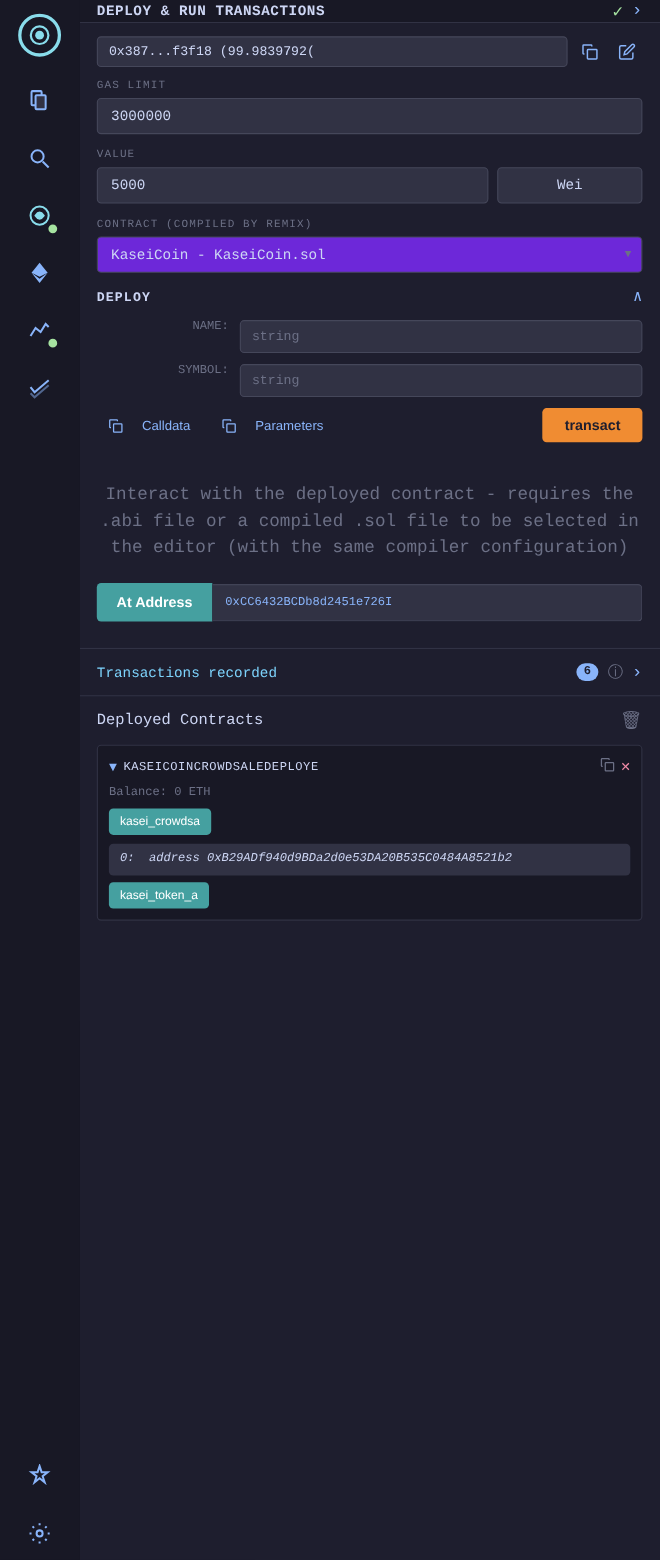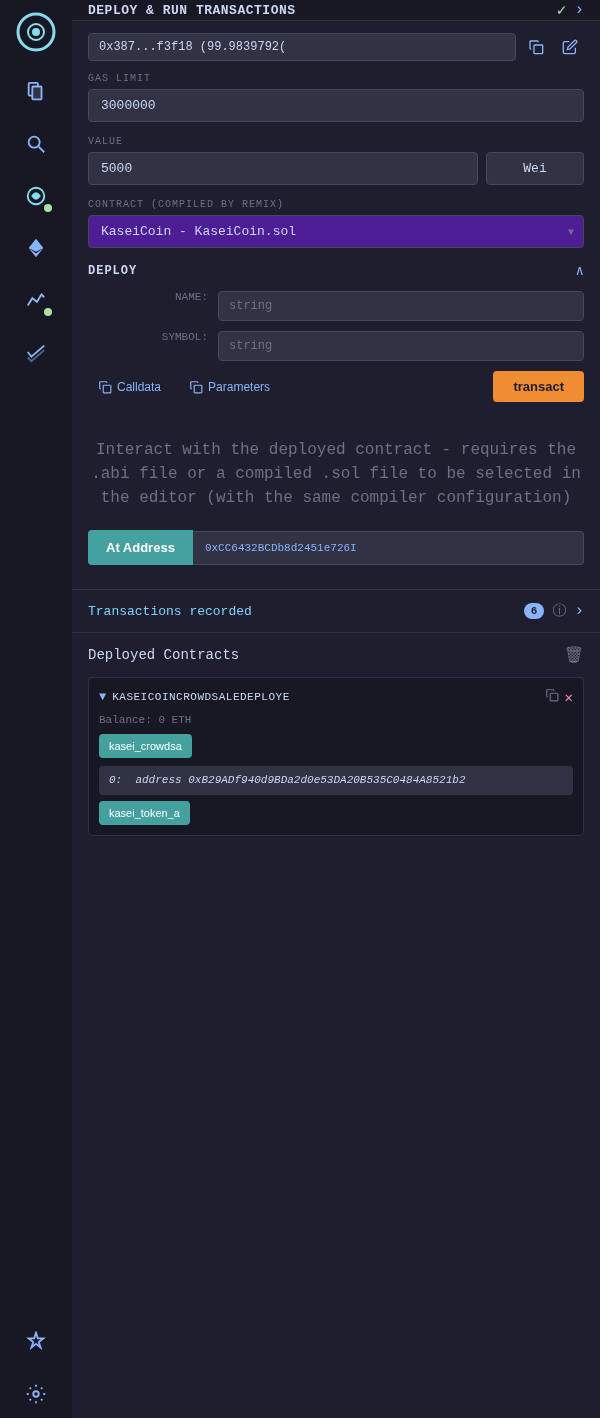--- a/index.html
+++ b/index.html
@@ -146,36 +146,36 @@
       flex: 1;
       background: #313244;
       border: 1px solid #45475a;
       color: #cdd6f4;
       padding: 8px 12px;
       border-radius: 4px;
       font-size: 13px;
       font-family: 'Courier New', monospace;
     }
     .unit-select {
-      width: 98px;
+      width: 132px;
       background: #313244;
       border: 1px solid #45475a;
       color: #cdd6f4;
       padding: 8px 10px;
       border-radius: 4px;
       font-size: 13px;
       font-family: 'Courier New', monospace;
       appearance: none;
       text-align: center;
     }
 
     
     .contract-select {
       width: 100%;
-      background: #4c1d95;
+      background: #6d28d9;
       border: 1px solid #45475a;
       color: #cdd6f4;
       padding: 8px 12px;
       border-radius: 4px;
       font-size: 13px;
       font-family: 'Courier New', monospace;
       appearance: none;
       cursor: pointer;
     }
     .select-wrapper {
@@ -243,21 +243,21 @@
     .action-row {
       display: flex;
       align-items: center;
       gap: 8px;
       margin-bottom: 8px;
       padding-left: 0;
     }
     .calldata-btn, .params-btn {
       display: flex;
       align-items: center;
-      gap: 5px;
+      gap: 17px;
       background: transparent;
       border: none;
       color: #89b4fa;
       font-size: 12px;
       cursor: pointer;
       padding: 6px 10px;
     }
     .transact-btn {
       background: #f08c32;
       border: none;

